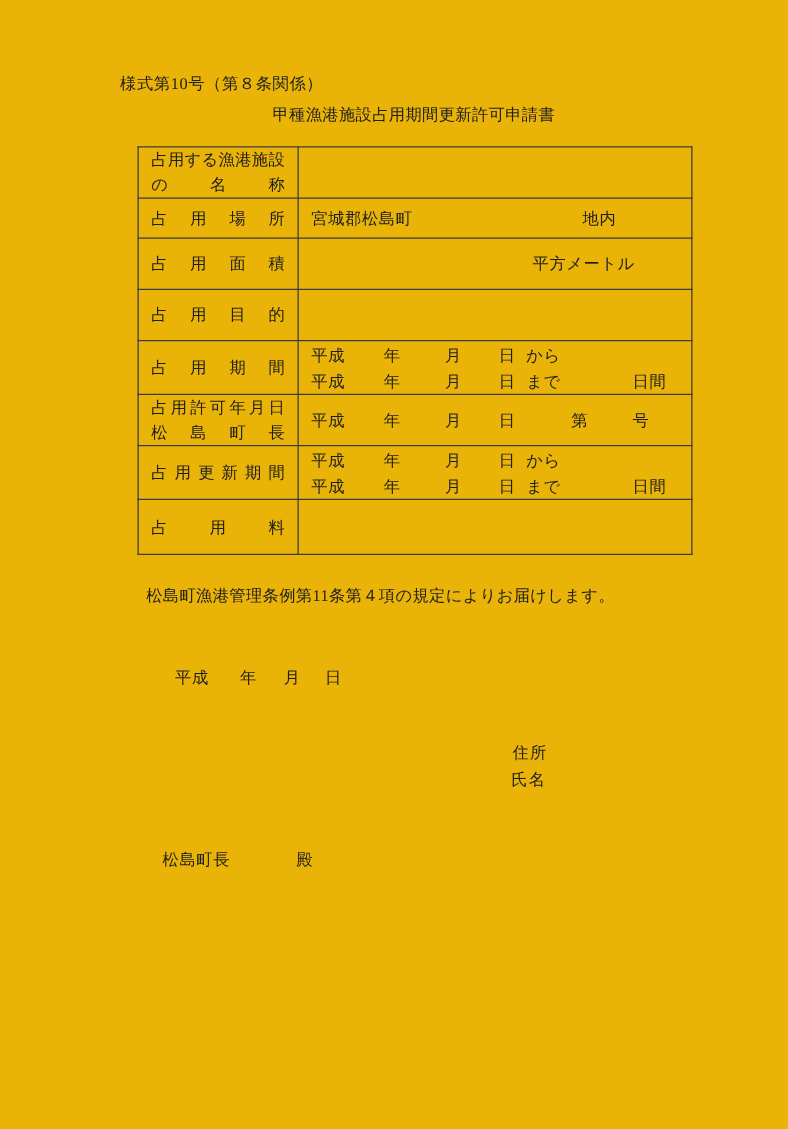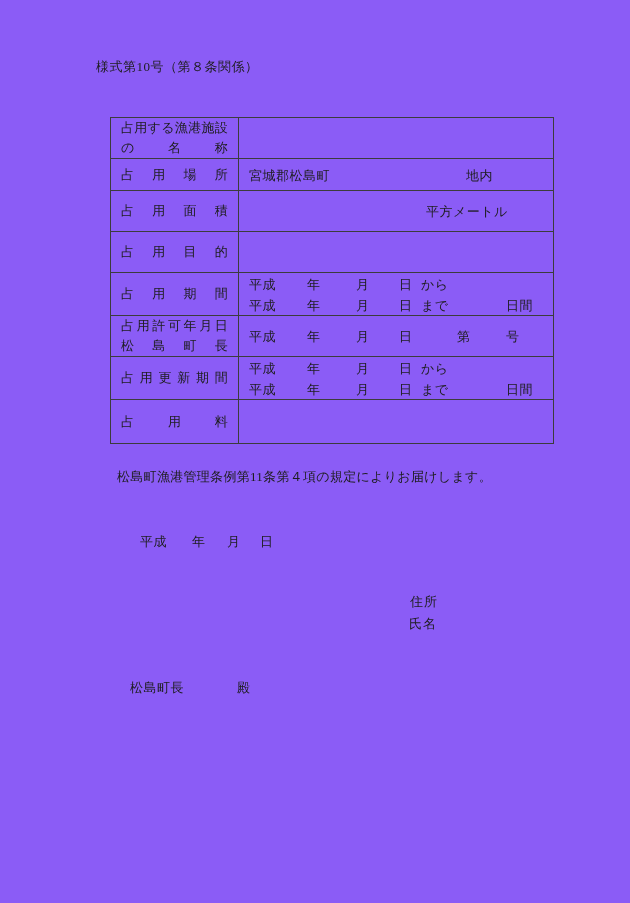--- a/index.html
+++ b/index.html
@@ -1,20 +1,20 @@
 <!DOCTYPE html>
 <html><head>
 <meta charset="utf-8">
 <style>
   * { margin:0; padding:0; box-sizing:border-box; }
   html,body { background:#ffffff; }
   .page {
     position:relative;
     width:630px; height:903px;
-    background:#8b5cf6;
+    background:#eab308;
     color:#1d1d1d;
     font-family:"Liberation Serif","DejaVu Serif",serif;
     font-size:13px;
     line-height:1;
     overflow:hidden;
   }
   .form-number { position:absolute; left:96px; top:60px; letter-spacing:0.5px; white-space:nowrap; }
   .doc-title   { position:absolute; left:218px; top:85px; letter-spacing:0.3px; white-space:nowrap; }
 
   table.form-table {
@@ -75,20 +75,21 @@
   .addressee span { position:absolute; top:0; white-space:nowrap; letter-spacing:0.5px; }
   .a0   { left:0; }
   .a107 { left:107px; }
 </style>
 </head>
 <body>
 
 <div class="page">
 
   <div class="form-number">様式第10号（第８条関係）</div>
+  <div class="doc-title">甲種漁港施設占用期間更新許可申請書</div>
 
   <table class="form-table">
     <colgroup>
         <col class="c-label">
         <col class="c-value">
       </colgroup>
     <tbody>
 
       <tr class="r1">
         <th>

